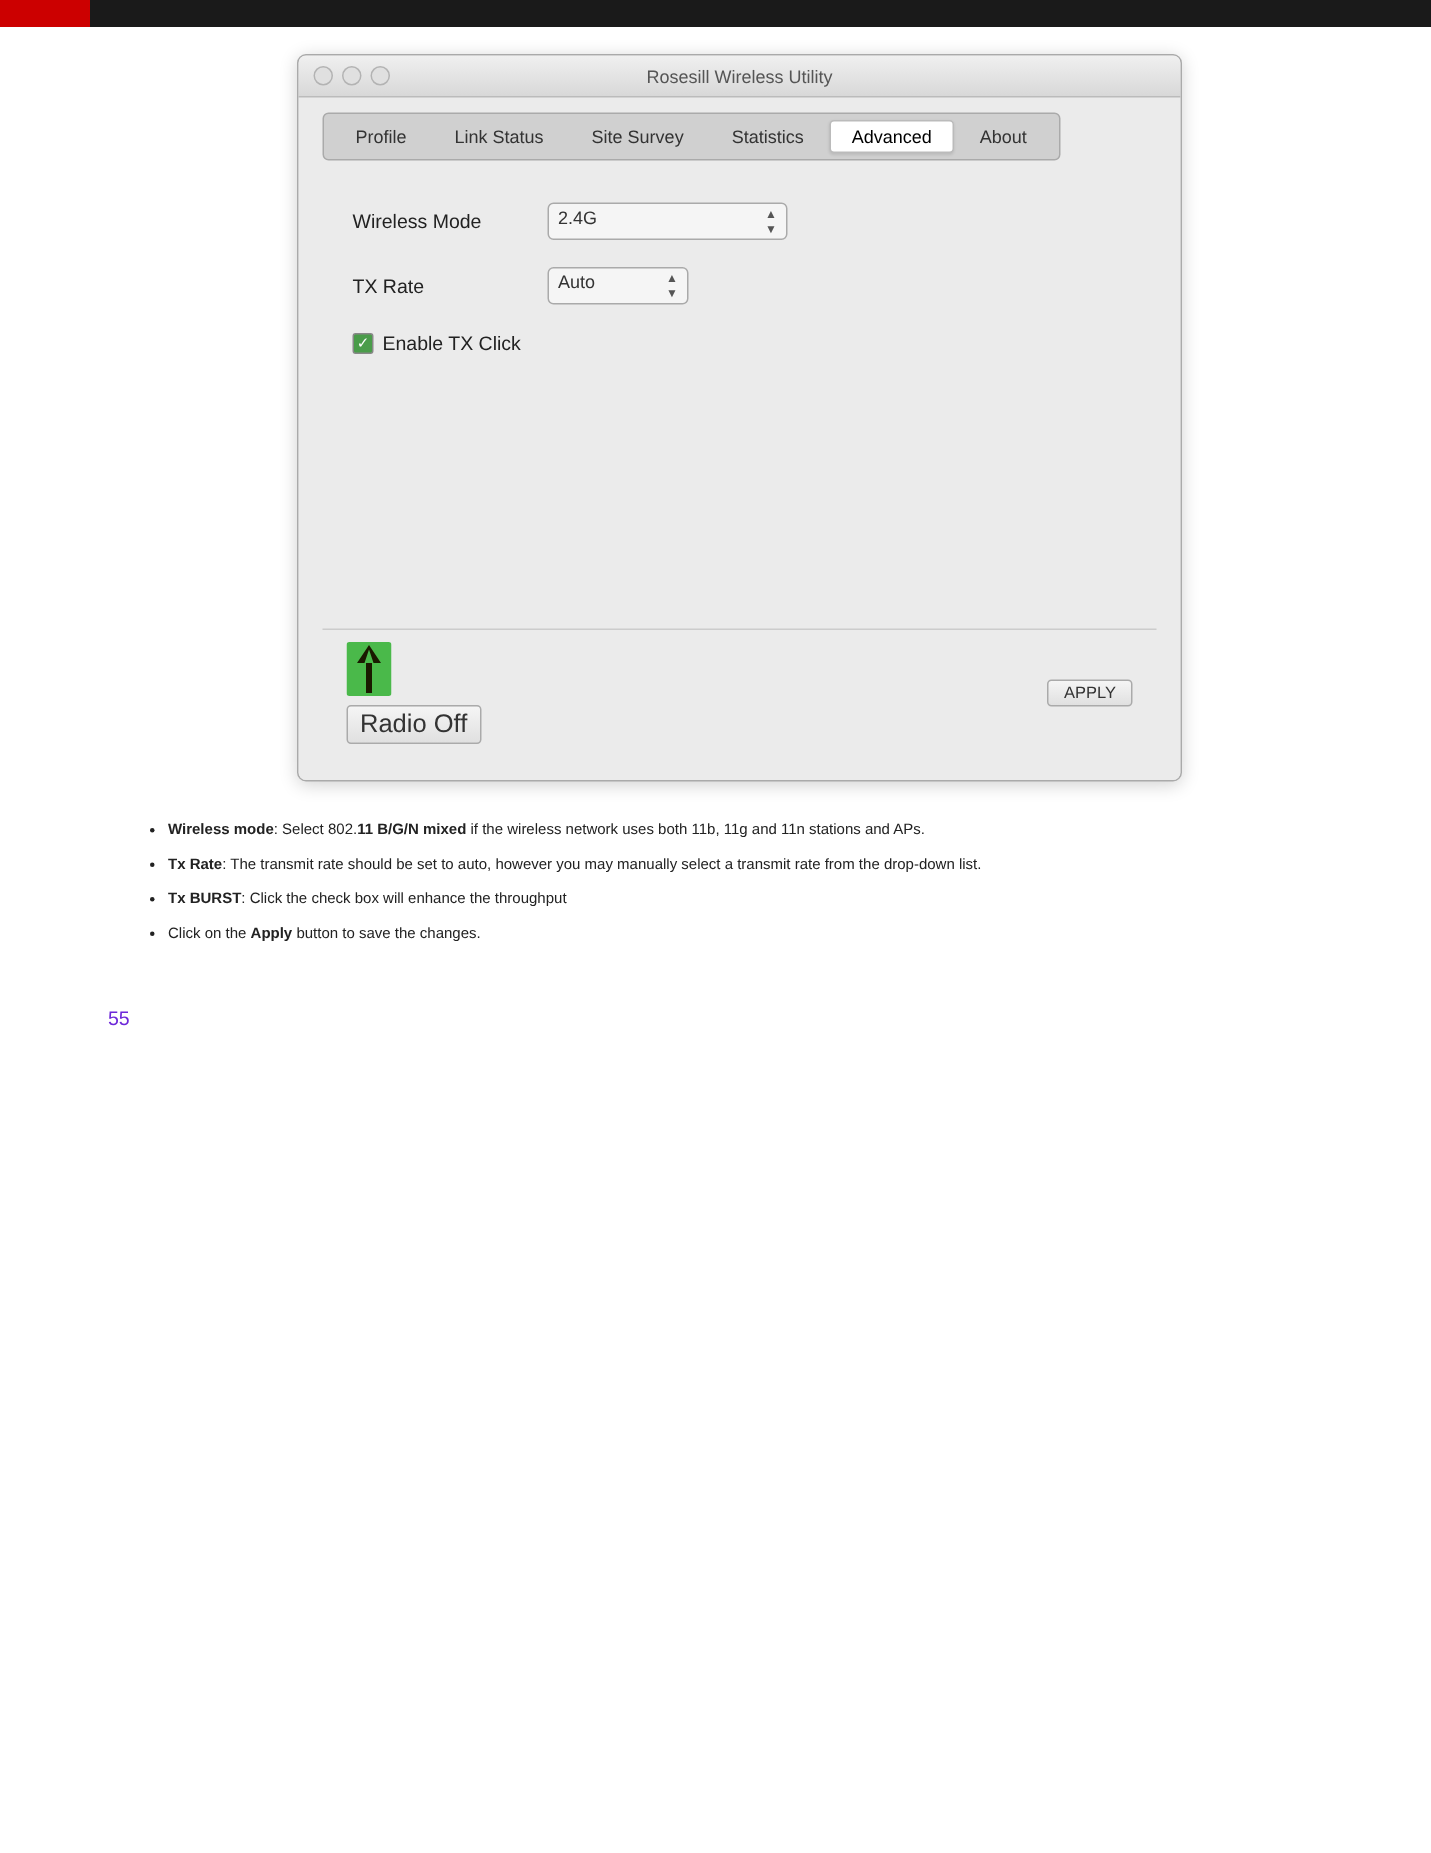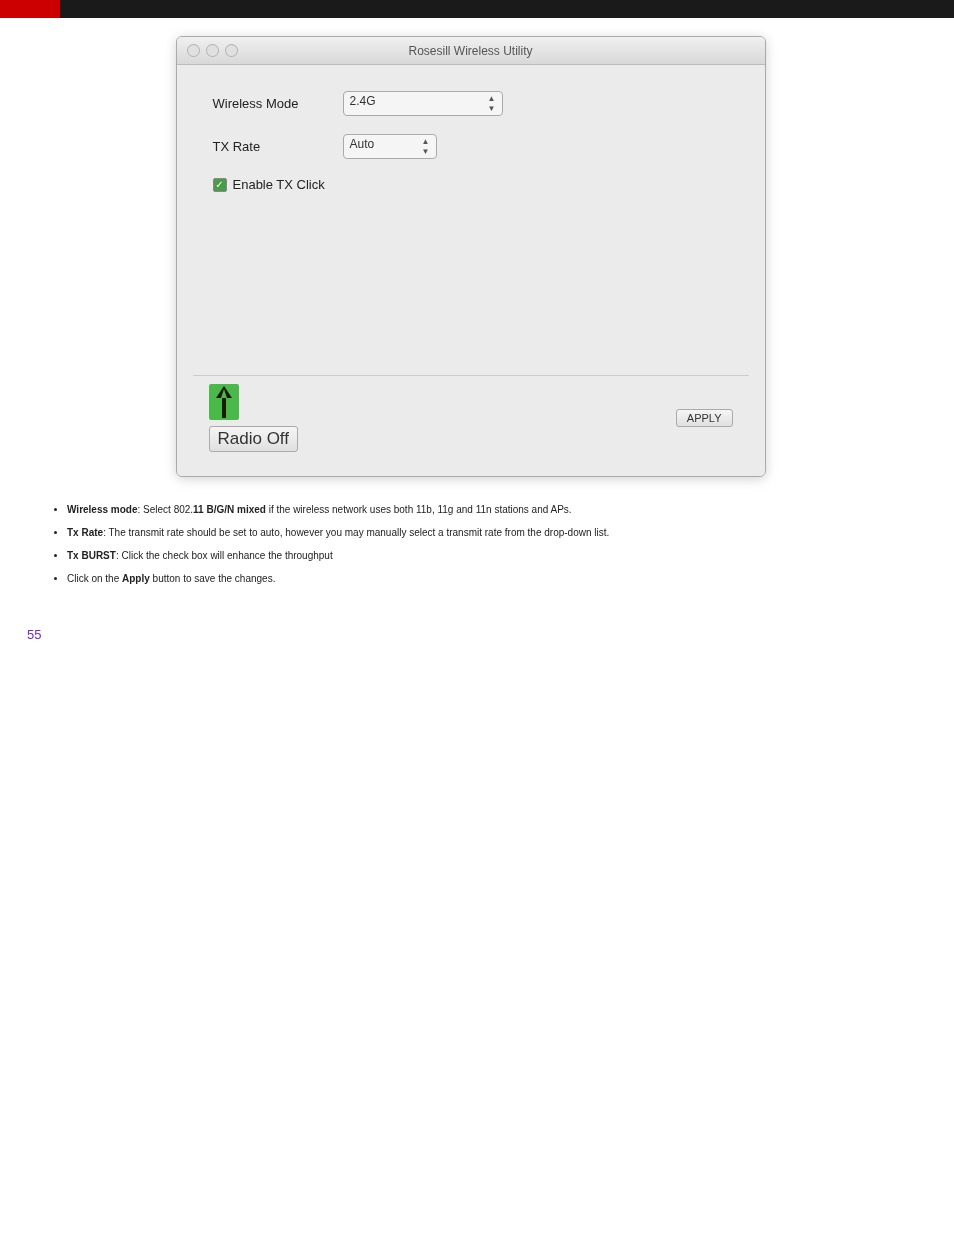--- a/index.html
+++ b/index.html
@@ -25,20 +25,21 @@
     }
     .top-bar-black {
       background: #1a1a1a;
       flex: 1;
       height: 100%;
     }
 
     
     .page-content {
       padding: 18px 40px 20px 27px;
+      margin-left: 45px;
     }
 
     
     .mac-window {
       border: 1px solid #aaa;
       border-radius: 6px;
       background: #e8e8e8;
       box-shadow: 0 2px 12px rgba(0,0,0,0.18);
       width: 590px;
       margin: 0 auto;
@@ -245,20 +246,28 @@
       <div class="traffic-lights">
         <div class="traffic-light tl-close"></div>
         <div class="traffic-light tl-min"></div>
         <div class="traffic-light tl-max"></div>
       </div>
       <span class="window-title">Rosesill Wireless Utility</span>
     </div>
 
     <div class="mac-body">
 
+      <div class="tabs">
+        <div class="tab">Profile</div>
+        <div class="tab">Link Status</div>
+        <div class="tab">Site Survey</div>
+        <div class="tab">Statistics</div>
+        <div class="tab active">Advanced</div>
+        <div class="tab">About</div>
+      </div>
 
       <div class="content-area">
 
         <div class="field-row">
           <span class="field-label">Wireless Mode</span>
           <div class="mac-select">
             <span>2.4G</span>
             <div class="stepper">
               <span>▲</span>
               <span>▼</span>

